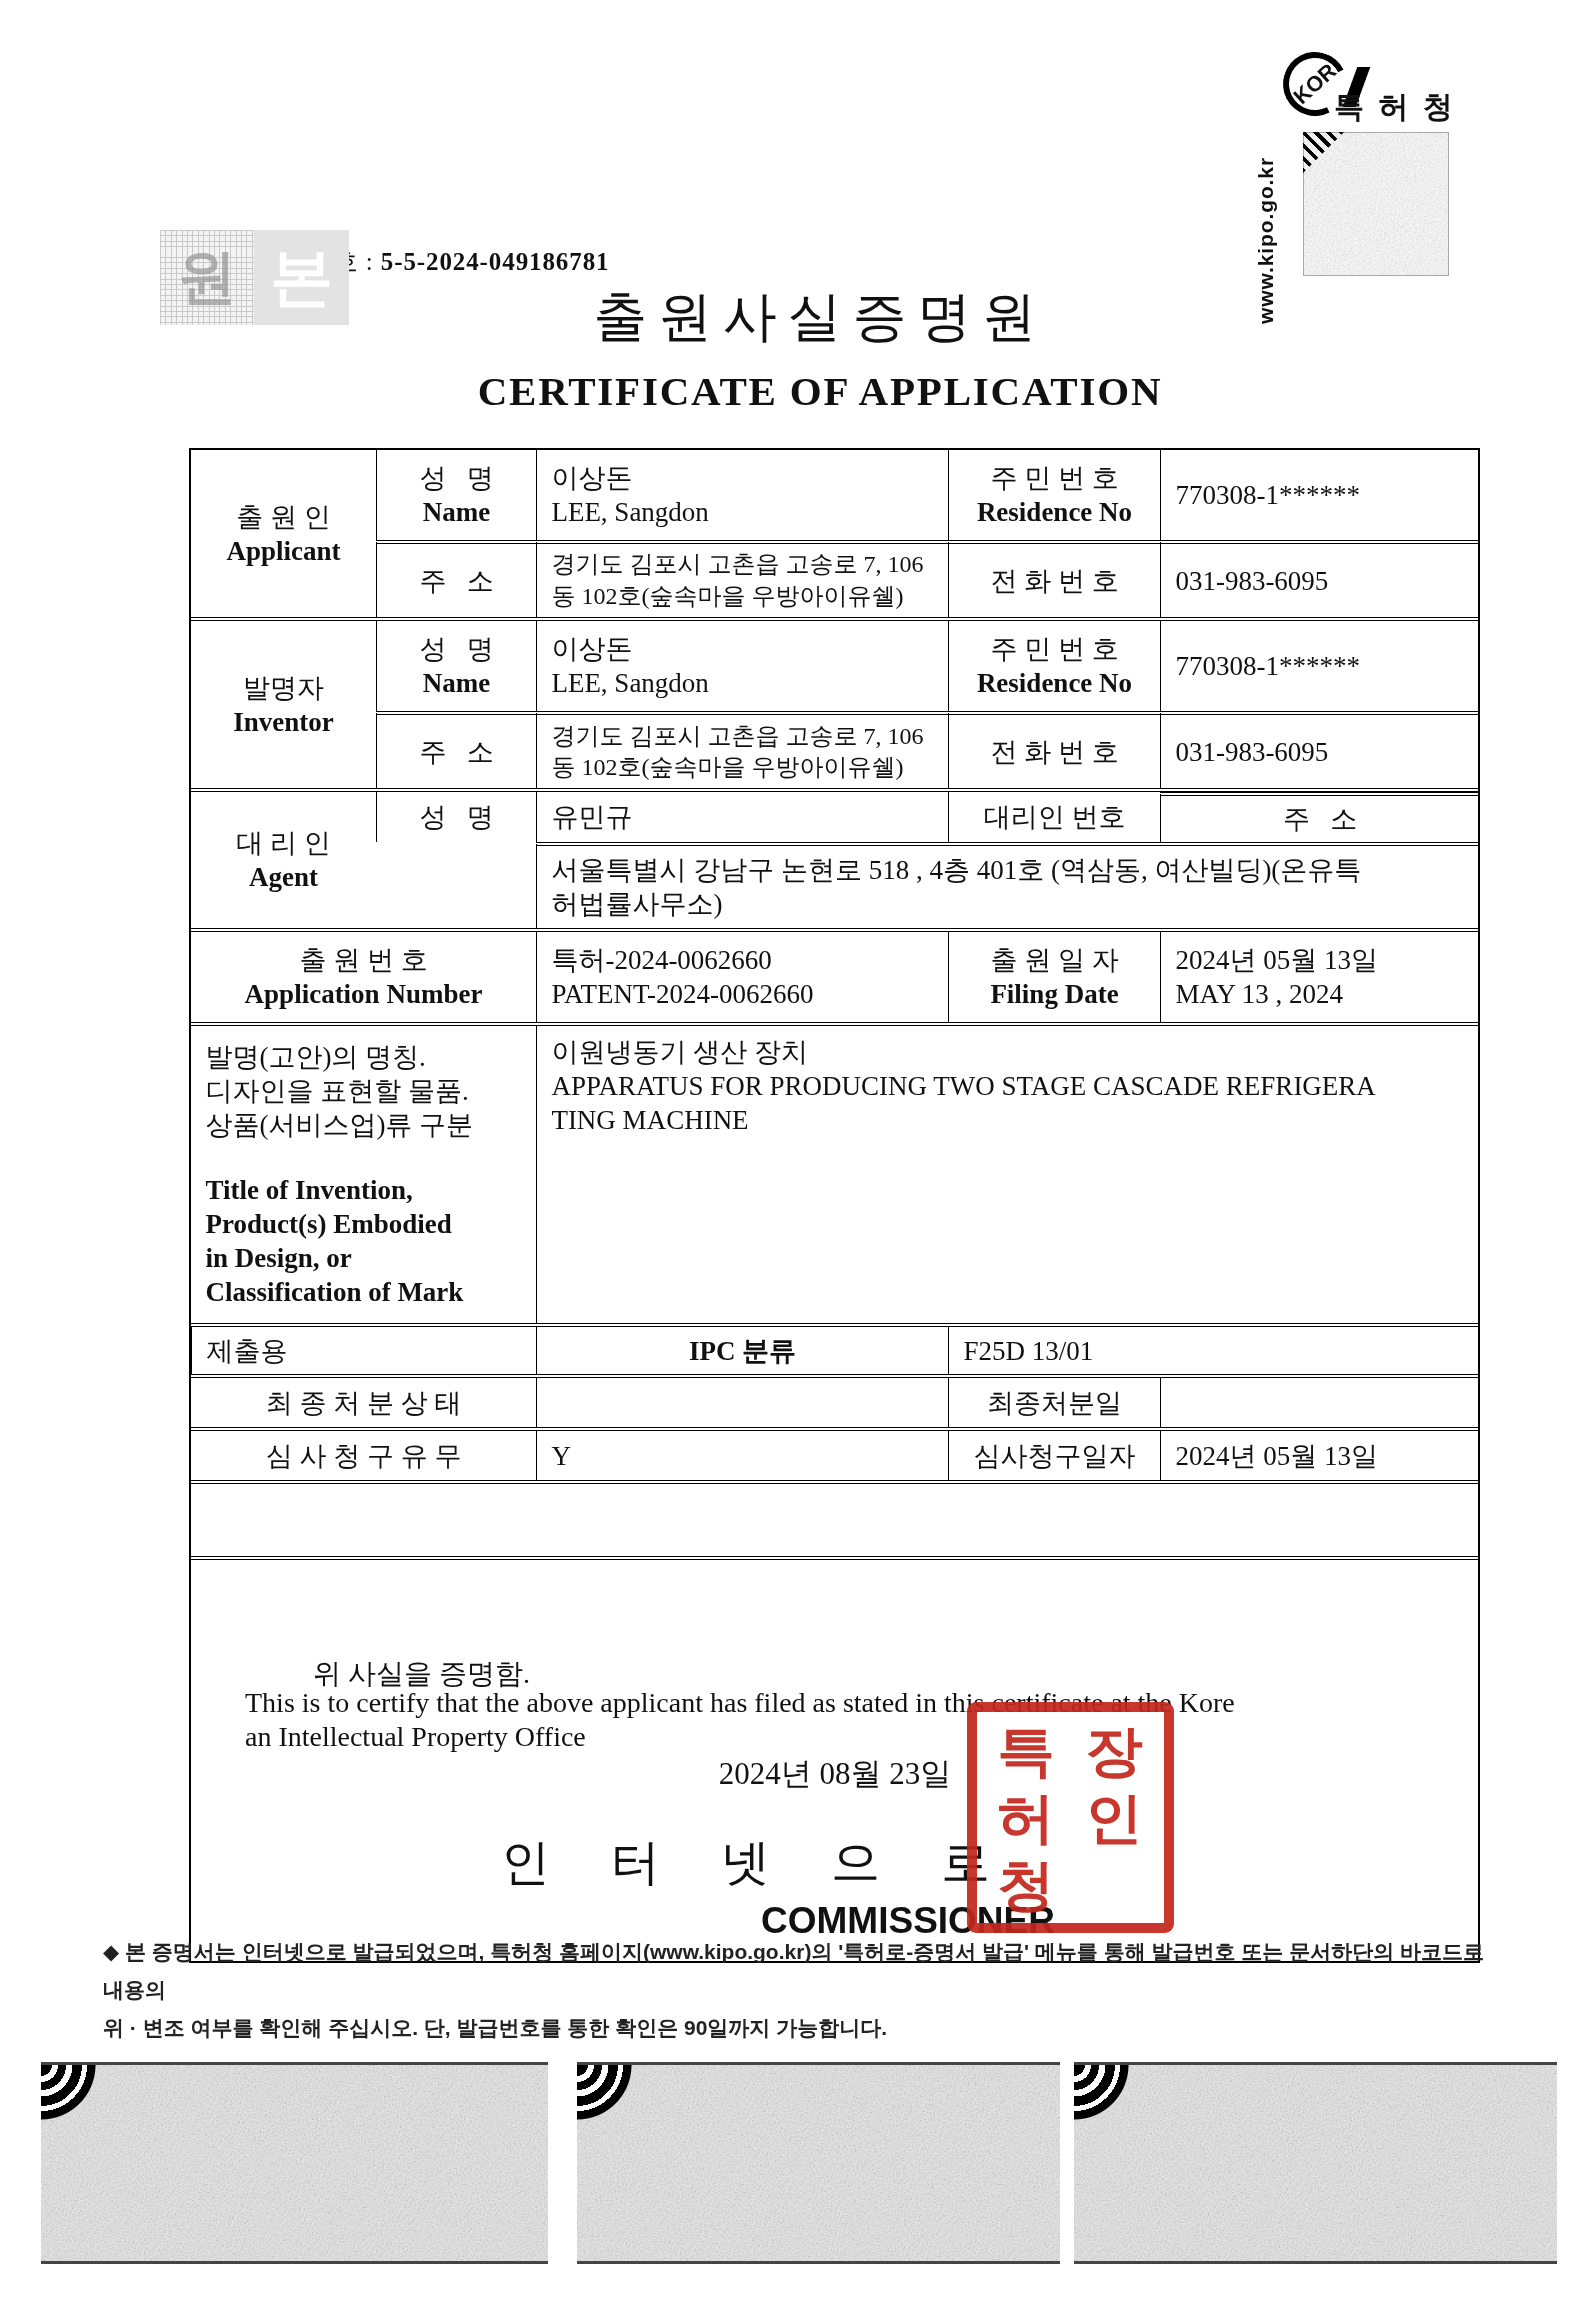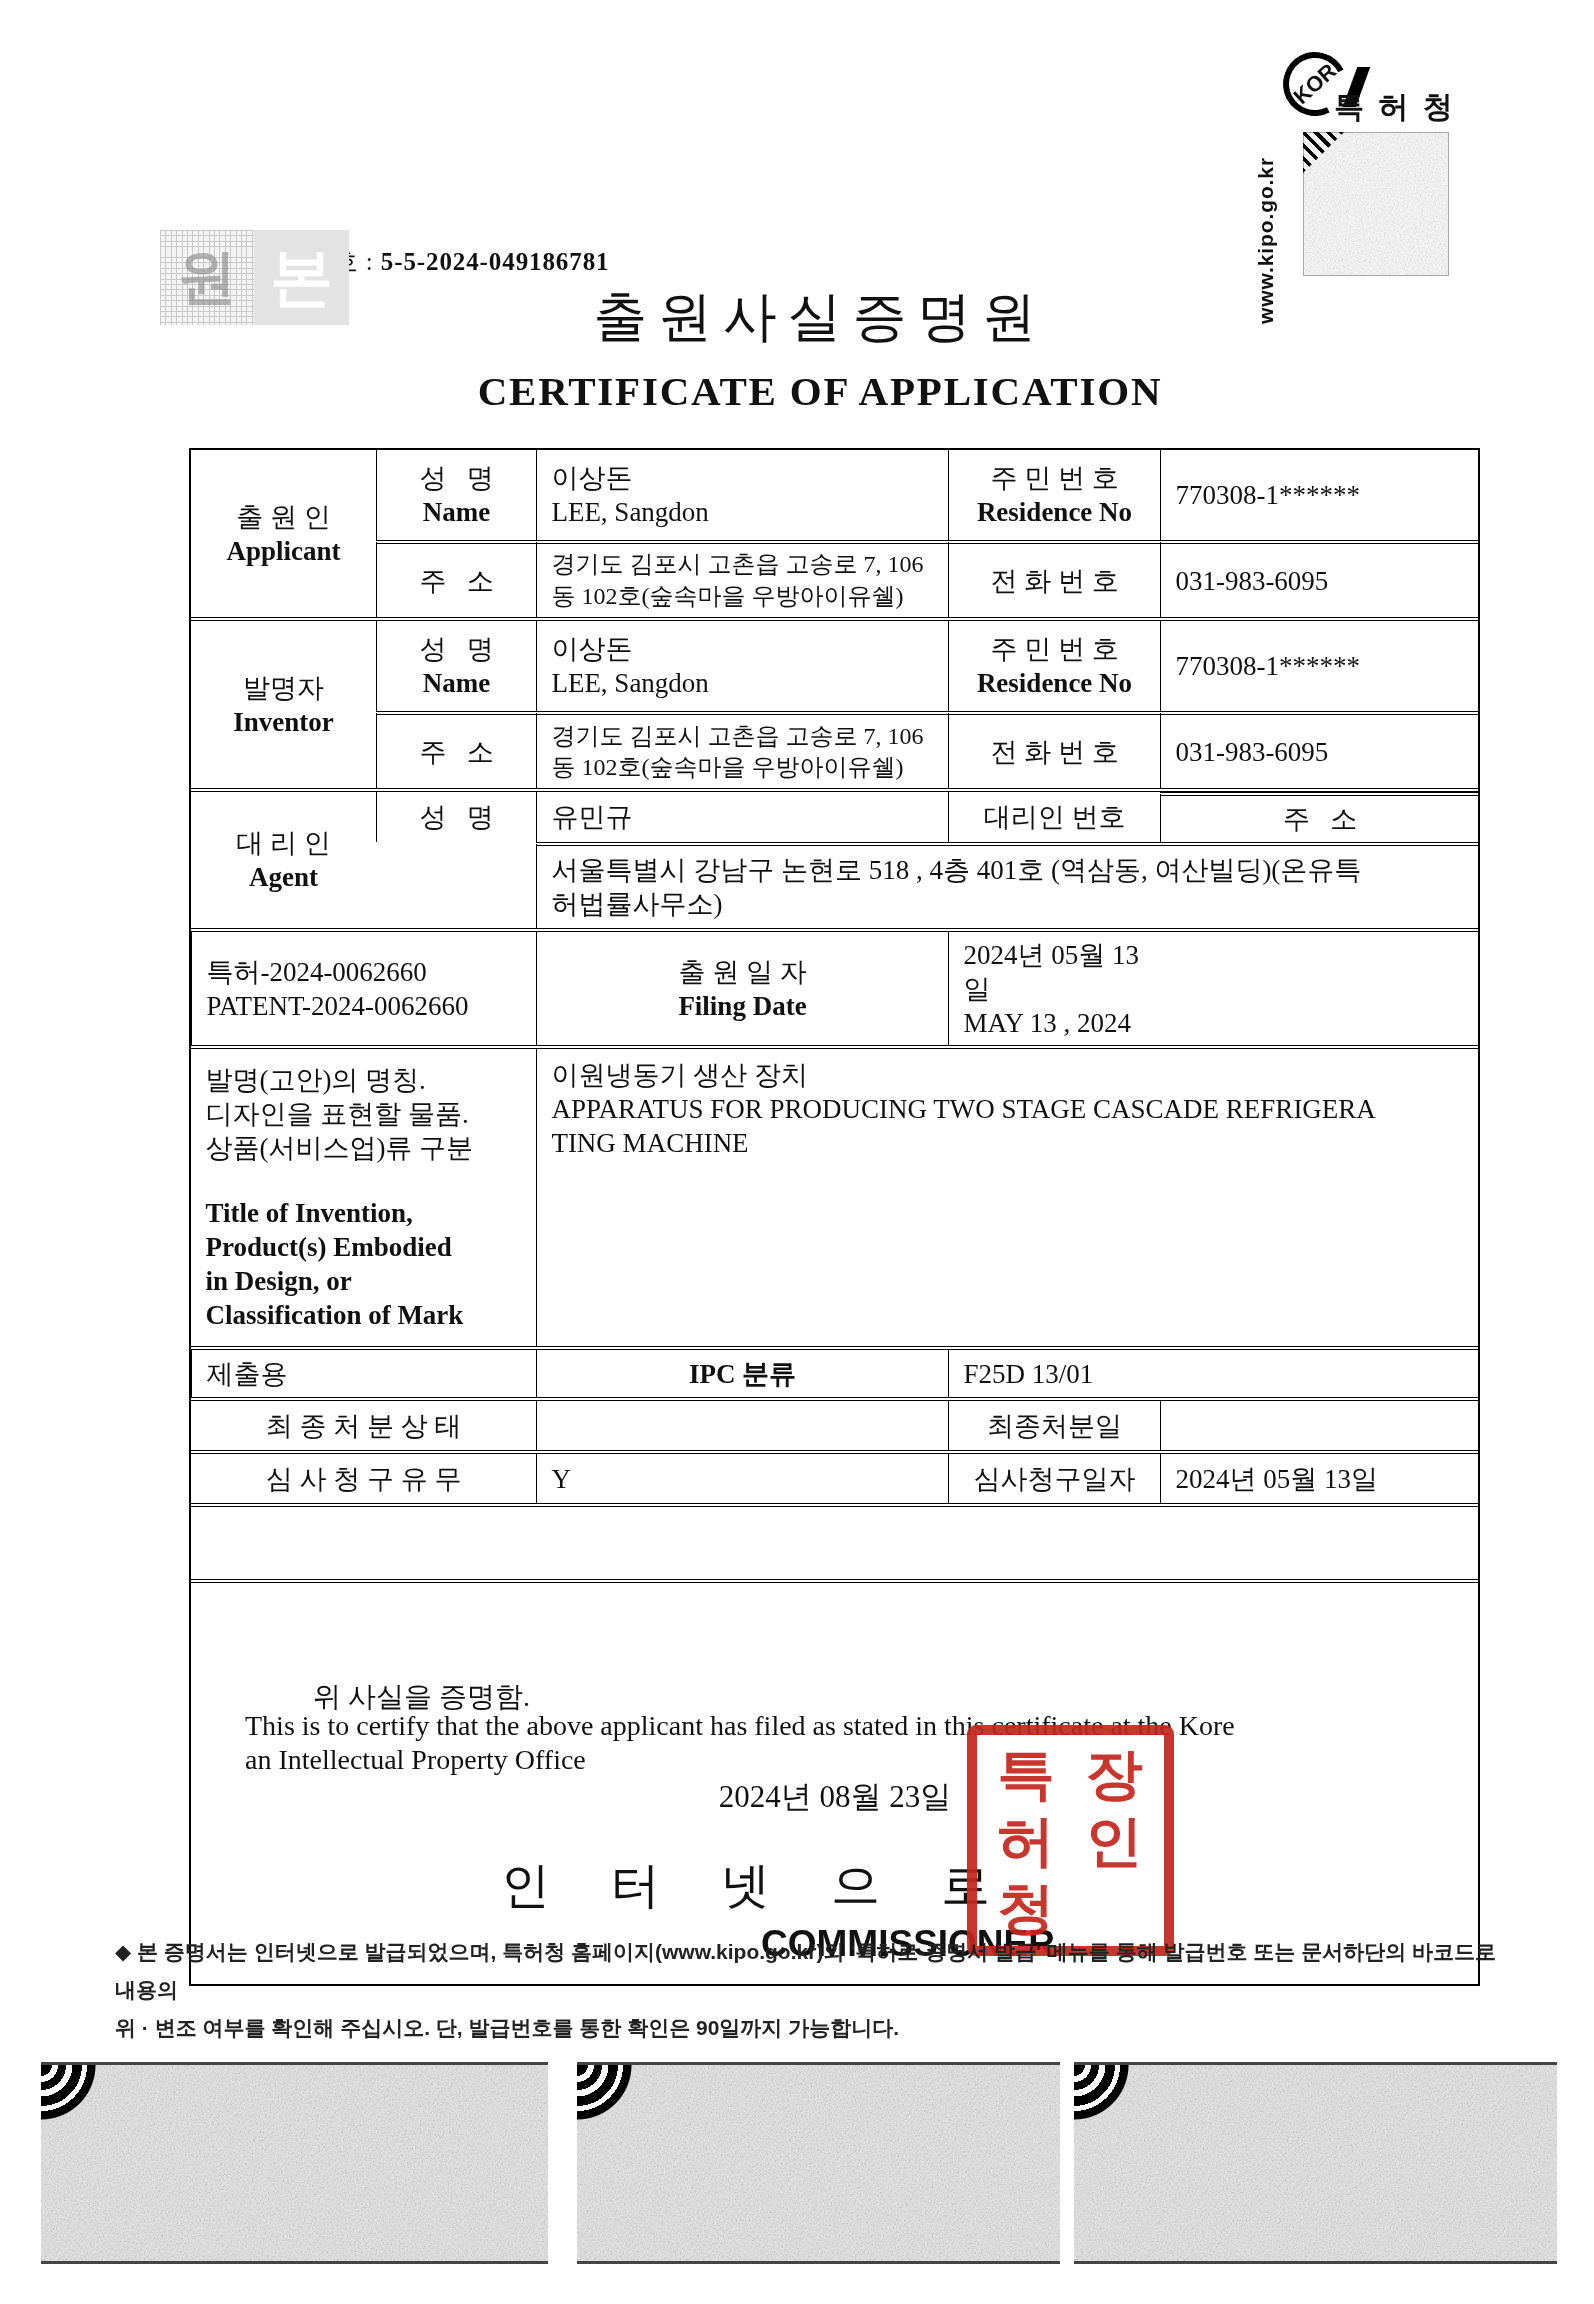--- a/index.html
+++ b/index.html
@@ -67,21 +67,21 @@
   .cert .comm-ko{position:absolute;left:306px;top:270px;width:558px;text-align:center;font-size:49px;
       letter-spacing:61px;font-family:"Liberation Sans",sans-serif;font-weight:500;white-space:nowrap;}
   .cert .comm-en{position:absolute;left:306px;top:340px;width:558px;text-align:right;
       font-family:"Liberation Sans",sans-serif;font-weight:bold;font-size:37px;letter-spacing:0px;}
   .seal{position:absolute;left:776px;top:142px;width:176px;height:200px;border:10px solid #c3271c;
       border-radius:9px;display:grid;grid-auto-flow:column;grid-template-rows:repeat(3,1fr);
       grid-template-columns:repeat(2,1fr);padding:5.4px;filter:blur(0.4px);opacity:.92;}
   .seal span{color:#c3271c;font-size:50px;font-weight:bold;display:flex;align-items:center;justify-content:center;
       transform:scale(1.15,1.1);}
   
-  .footnote{left:115px;top:1933px;width:1401px;font-family:"Liberation Sans","DejaVu Sans",sans-serif;
+  .footnote{left:103px;top:1933px;width:1401px;font-family:"Liberation Sans","DejaVu Sans",sans-serif;
       font-weight:bold;font-size:21px;line-height:1.8;color:#222;}
   
   .barcode{position:absolute;top:2062px;height:196px;border-top:3.6px solid #444;border-bottom:3.6px solid #444;
       background:#e9e9e9;overflow:hidden;}
   .bc1{left:41px;width:507px;}
   .bc2{left:577px;width:483px;}
   .bc3{left:1074px;width:483px;}
   .arcmark{position:absolute;left:0;top:0;width:81px;height:81px;
       background:radial-gradient(circle at 0 0,#000 0 10.8px,#fff 10.8px 17px,#000 17px 25px,#fff 25px 31.5px,
       #000 31.5px 41px,#fff 41px 46px,#000 46px 54px,transparent 55px);}
@@ -221,20 +221,24 @@
     <div class="cell lab bl rt">
       <div class="ws">주   소</div>
     </div>
     <div class="cell val bl rt" style="grid-column:3/6;">
       <div>서울특별시 강남구 논현로 518 , 4층 401호 (역삼동, 여산빌딩)(온유특</div>
       <div>허법률사무소)</div>
     </div>
   </div>
 
   <div class="sec cols4" style="grid-template-rows:minmax(90px,auto);">
+    <div class="cell lab">
+      <div class="ws">출 원 번 호</div>
+      <div class="en">Application Number</div>
+    </div>
     <div class="cell val bl">
       <div>특허-2024-0062660</div>
       <div>PATENT-2024-0062660</div>
     </div>
     <div class="cell lab bl">
       <div class="ws">출 원 일 자</div>
       <div class="en">Filing Date</div>
     </div>
     <div class="cell val bl">
       <div>2024년 05월 13일</div>

